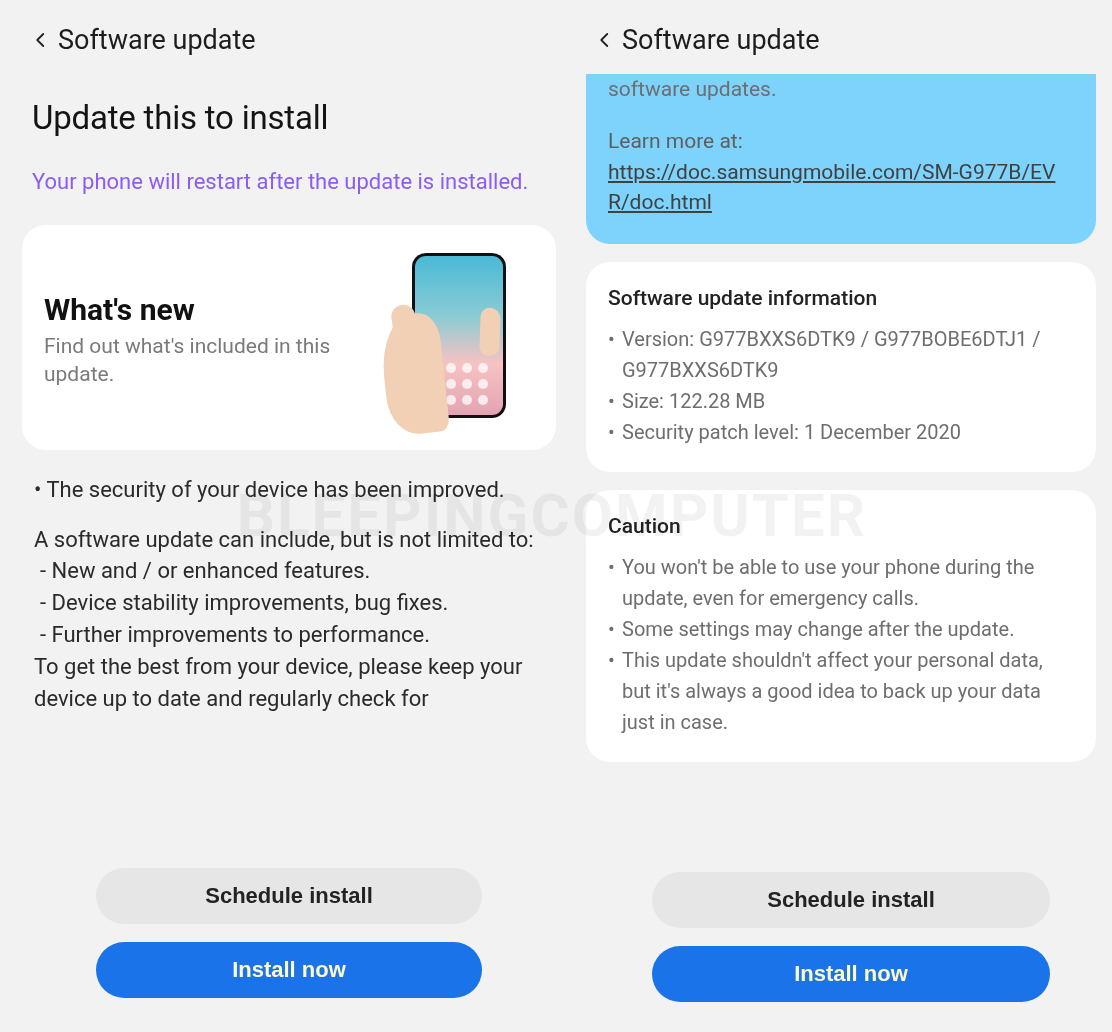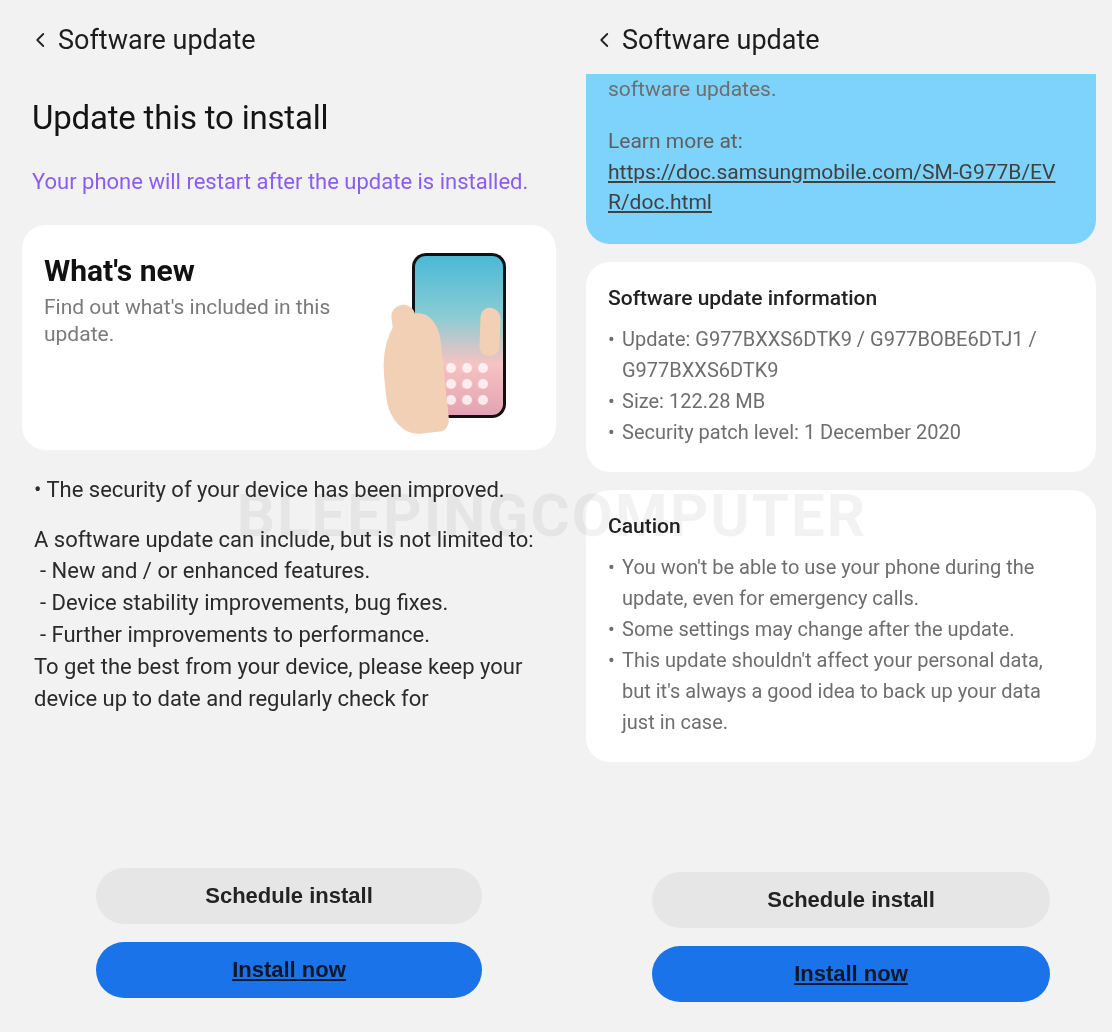--- a/index.html
+++ b/index.html
@@ -62,20 +62,21 @@
   }
   .card {
     background: #fff;
     border-radius: 24px;
     margin: 0 6px 18px 6px;
     padding: 24px 22px;
   }
   .card.whats {
     display: flex;
     gap: 2px;
+    align-items: center;
     padding: 28px 22px 22px 22px;
   }
   .whats-text { flex: 1; }
   .whats-title {
     font-size: 30px;
     font-weight: 700;
     color: #111;
     margin-bottom: 6px;
   }
   .whats-sub {
@@ -199,22 +200,21 @@
     display: flex;
     align-items: center;
     justify-content: center;
   }
   .btn.secondary {
     background: #e6e6e6;
     color: #232323;
   }
   .btn.primary {
     background: #1a73e8;
-    color: #0f172a;
-    text-decoration: underline;
+    color: #fef9c3;
   }
   .watermark {
     position: absolute;
     left: 0; right: 8px;
     top: 480px;
     text-align: center;
     font-size: 60px;
     font-weight: 700;
     letter-spacing: 2px;
     color: rgba(0,0,0,0.05);
@@ -301,21 +301,21 @@
         <div>Learn more at:</div>
         <a href="#">https://doc.samsungmobile.com/SM-G977B/EVR/doc.html</a>
       </div>
     </div>
 
     <div class="card">
       <div class="section-title">Software update information</div>
       <div class="info-list">
         <div class="row">
             <span class="dot">•</span>
-            <span><span>Update:</span> <span>G977BXXS6DTK9 / G977BOBE6DTJ1 / G977BXXS6DTK9</span></span>
+            <span><span>Version:</span> <span>G977BXXS6DTK9 / G977BOBE6DTJ1 / G977BXXS6DTK9</span></span>
           </div>
         <div class="row">
             <span class="dot">•</span>
             <span><span>Size:</span> <span>122.28 MB</span></span>
           </div>
         <div class="row">
             <span class="dot">•</span>
             <span><span>Security patch level:</span> <span>1 December 2020</span></span>
           </div>
       </div>

